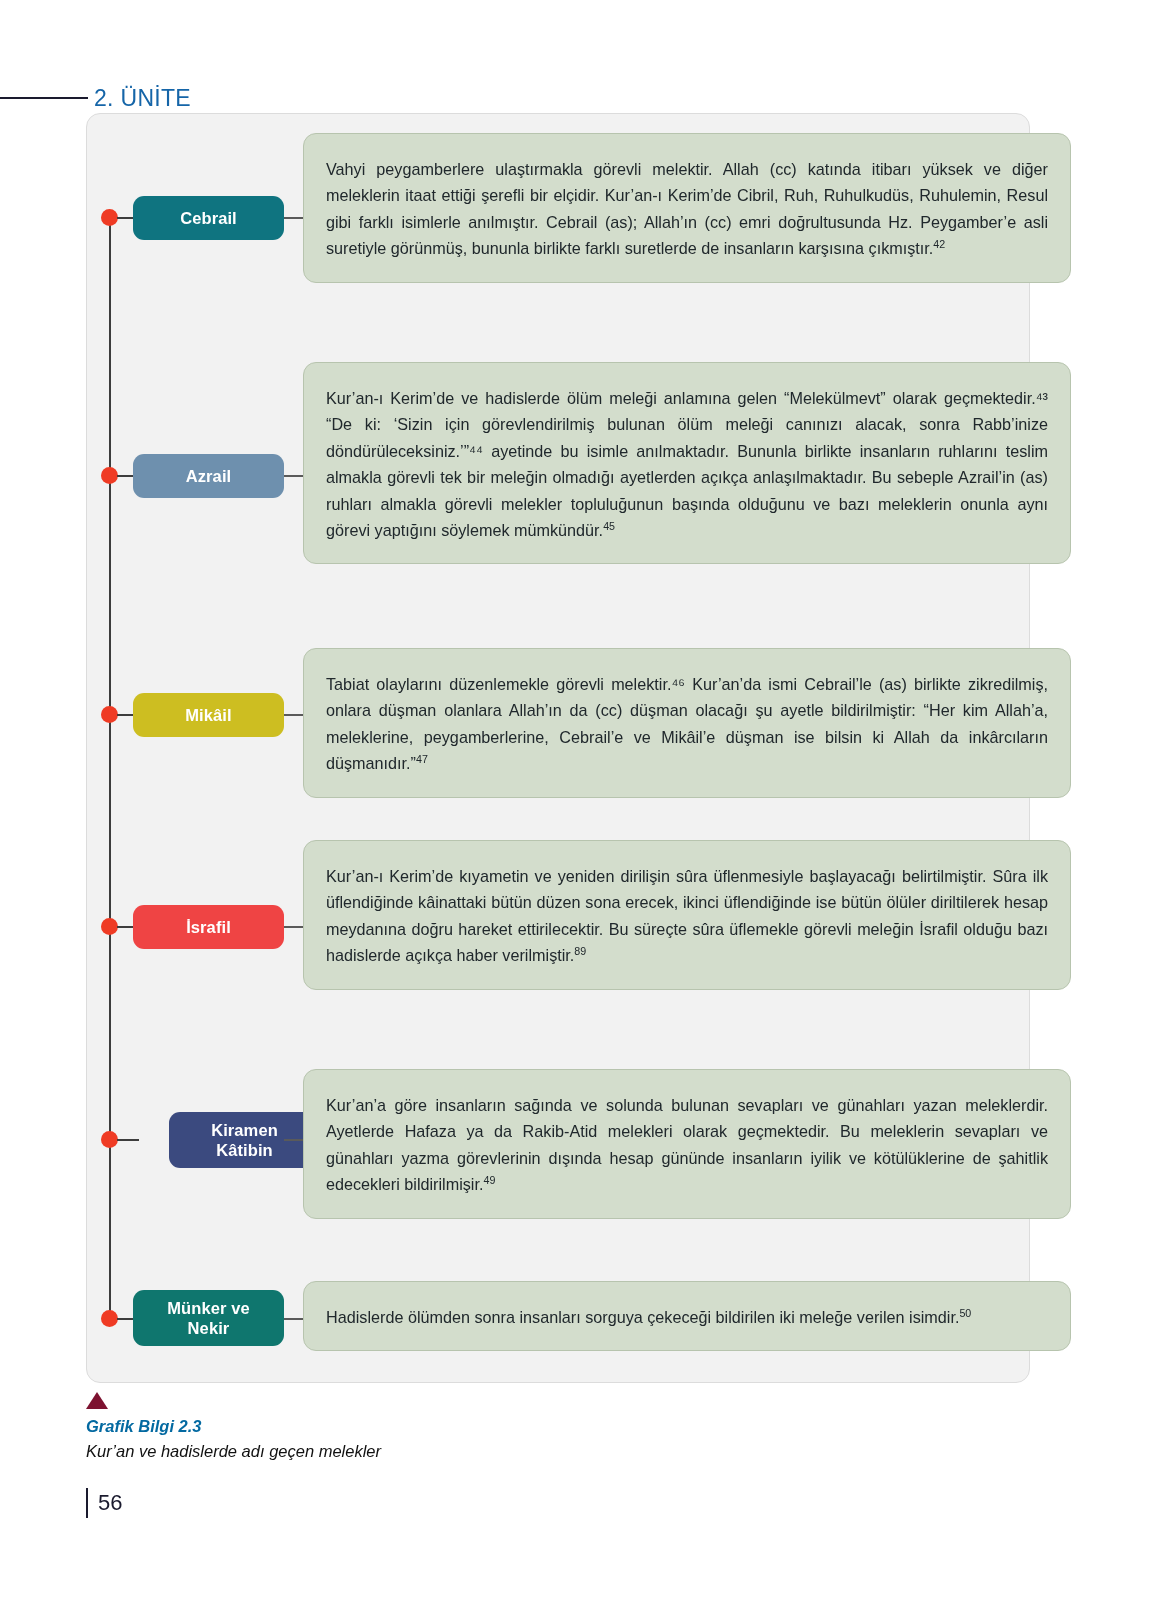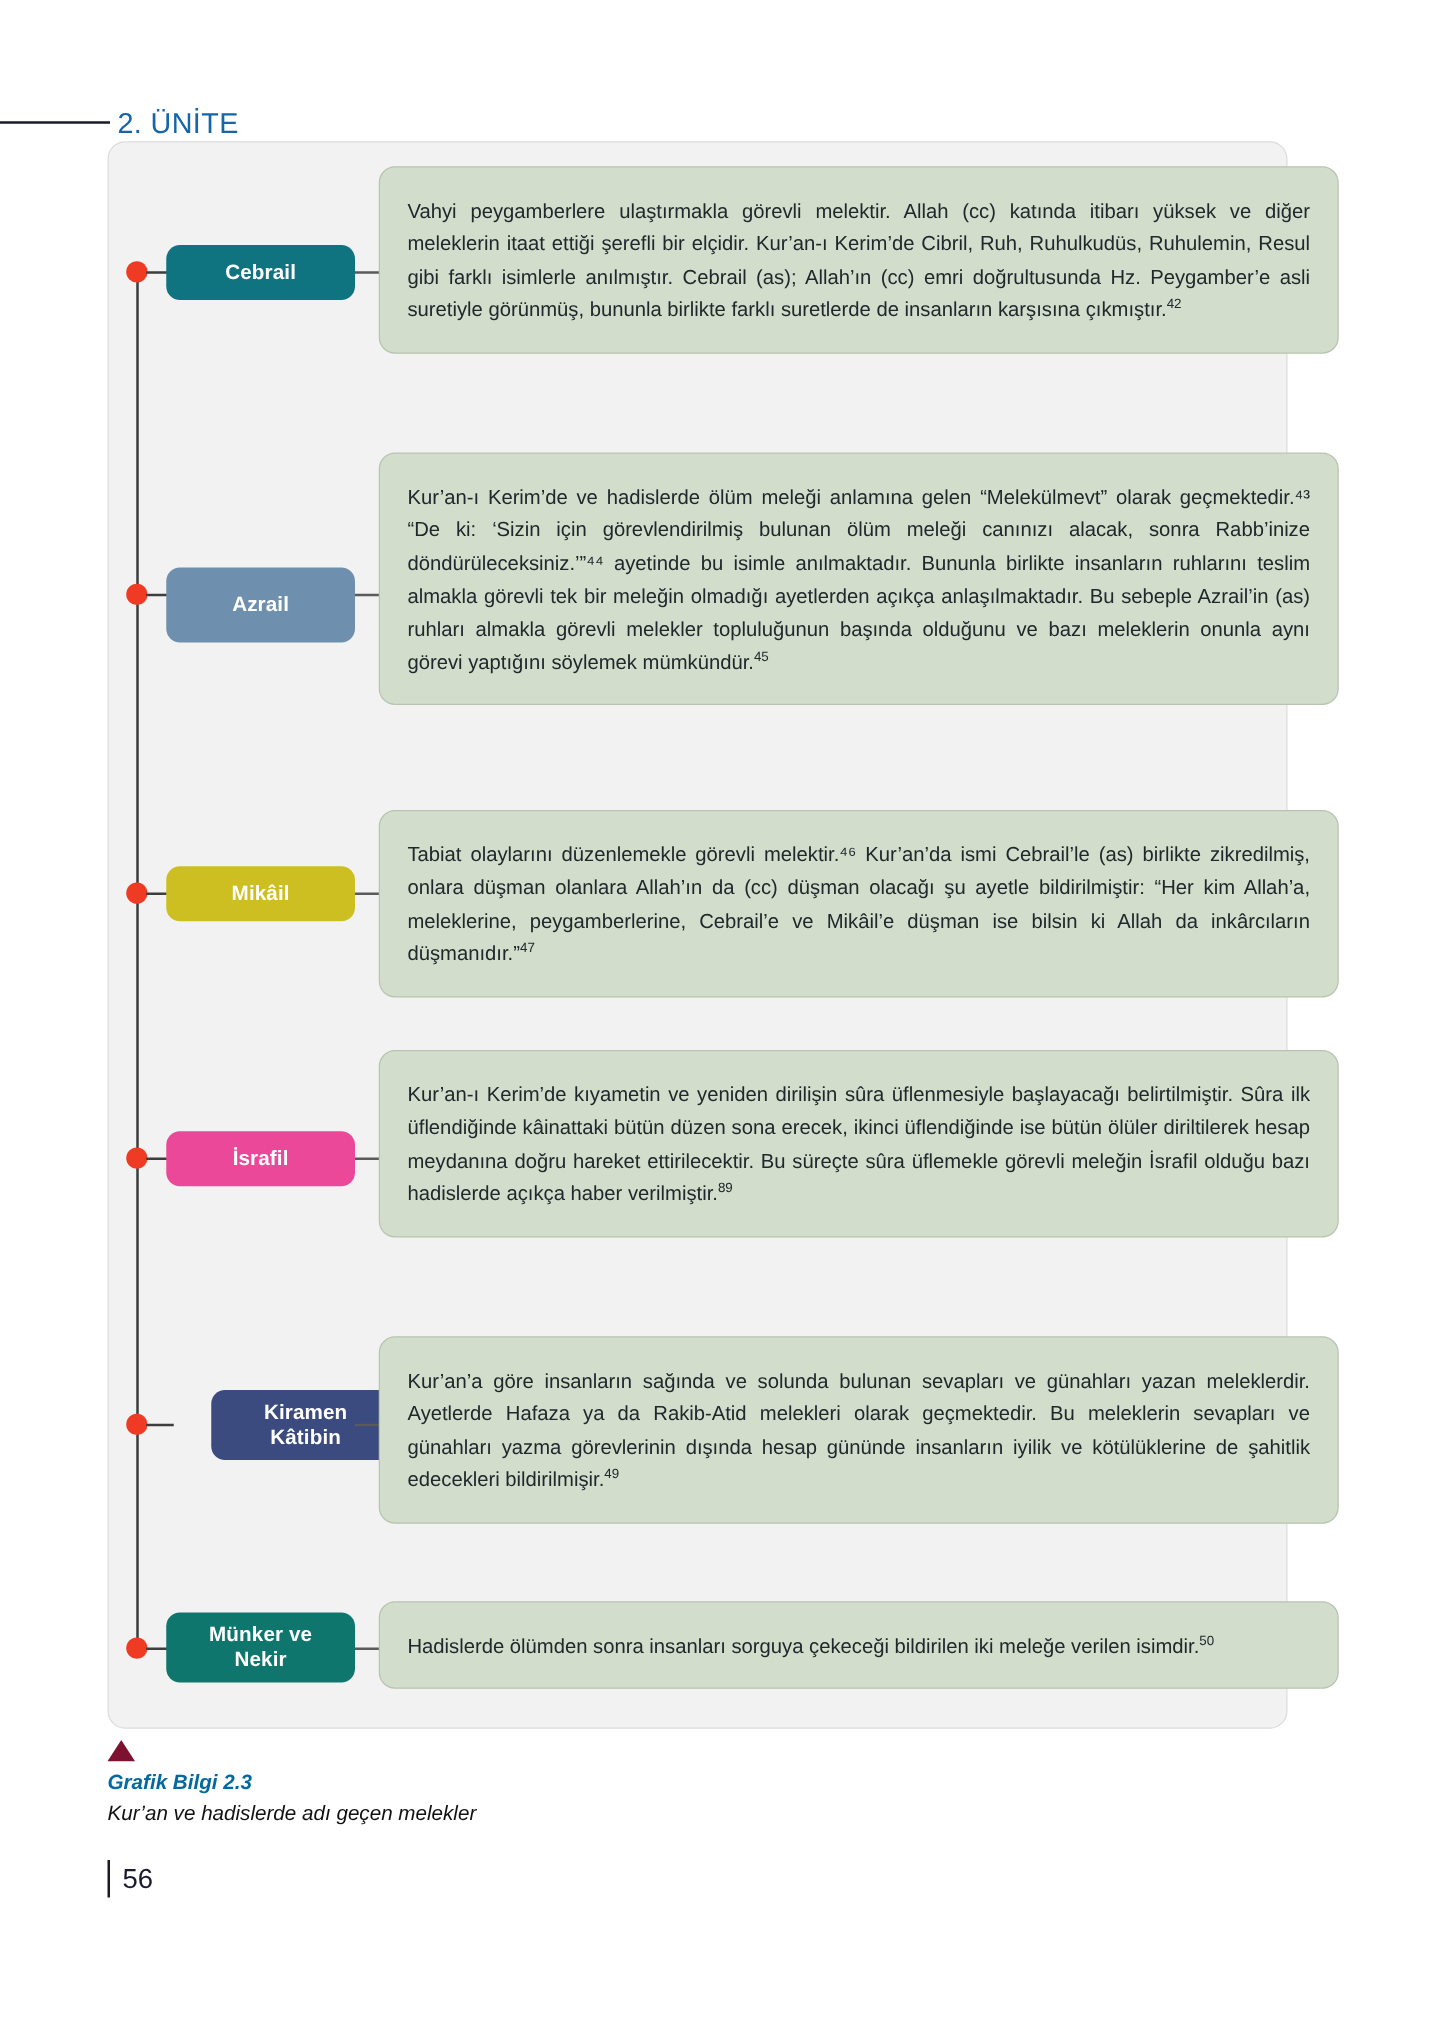--- a/index.html
+++ b/index.html
@@ -196,41 +196,41 @@
     <div class="label-box" style="top:196px;height:44px;background:#0f7480;">Cebrail</div>
     <div class="link-line" style="top:217px;"></div>
     <div class="text-card" style="top:133px;">
       <span>Vahyi peygamberlere ulaştırmakla görevli melektir. Allah (cc) katında itibarı yüksek ve diğer meleklerin itaat ettiği şerefli bir elçidir. Kur’an-ı Kerim’de Cibril, Ruh, Ruhulkudüs, Ruhulemin, Resul gibi farklı isimlerle anılmıştır. Cebrail (as); Allah’ın (cc) emri doğrultusunda Hz. Peygamber’e asli suretiyle görünmüş, bununla birlikte farklı suretlerde de insanların karşısına çıkmıştır.</span><sup>42</sup>
     </div>
   </div>
 
   <div class="row">
     <div class="node-dot" style="top:467px;"></div>
     <div class="node-stub" style="top:475px;"></div>
-    <div class="label-box" style="top:454px;height:60px;background:#6e90ae;">Azrail</div>
+    <div class="label-box" style="top:454px;height:44px;background:#6e90ae;">Azrail</div>
     <div class="link-line" style="top:475px;"></div>
     <div class="text-card" style="top:362px;">
       <span>Kur’an-ı Kerim’de ve hadislerde ölüm meleği anlamına gelen “Melekülmevt” olarak geçmektedir.⁴³ “De ki: ‘Sizin için görevlendirilmiş bulunan ölüm meleği canınızı alacak, sonra Rabb’inize döndürüleceksiniz.’”⁴⁴ ayetinde bu isimle anılmaktadır. Bununla birlikte insanların ruhlarını teslim almakla görevli tek bir meleğin olmadığı ayetlerden açıkça anlaşılmaktadır. Bu sebeple Azrail’in (as) ruhları almakla görevli melekler topluluğunun başında olduğunu ve bazı meleklerin onunla aynı görevi yaptığını söylemek mümkündür.</span><sup>45</sup>
     </div>
   </div>
 
   <div class="row">
     <div class="node-dot" style="top:706px;"></div>
     <div class="node-stub" style="top:714px;"></div>
     <div class="label-box" style="top:693px;height:44px;background:#cdbe21;">Mikâil</div>
     <div class="link-line" style="top:714px;"></div>
     <div class="text-card" style="top:648px;">
       <span>Tabiat olaylarını düzenlemekle görevli melektir.⁴⁶ Kur’an’da ismi Cebrail’le (as) birlikte zikredilmiş, onlara düşman olanlara Allah’ın da (cc) düşman olacağı şu ayetle bildirilmiştir: “Her kim Allah’a, meleklerine, peygamberlerine, Cebrail’e ve Mikâil’e düşman ise bilsin ki Allah da inkârcıların düşmanıdır.”</span><sup>47</sup>
     </div>
   </div>
 
   <div class="row">
     <div class="node-dot" style="top:918px;"></div>
     <div class="node-stub" style="top:926px;"></div>
-    <div class="label-box" style="top:905px;height:44px;background:#ec4899;">İsrafil</div>
+    <div class="label-box" style="top:905px;height:44px;background:#ef4444;">İsrafil</div>
     <div class="link-line" style="top:926px;"></div>
     <div class="text-card" style="top:840px;">
       <span>Kur’an-ı Kerim’de kıyametin ve yeniden dirilişin sûra üflenmesiyle başlayacağı belirtilmiştir. Sûra ilk üflendiğinde kâinattaki bütün düzen sona erecek, ikinci üflendiğinde ise bütün ölüler diriltilerek hesap meydanına doğru hareket ettirilecektir. Bu süreçte sûra üflemekle görevli meleğin İsrafil olduğu bazı hadislerde açıkça haber verilmiştir.</span><sup>89</sup>
     </div>
   </div>
 
   <div class="row">
     <div class="node-dot" style="top:1131px;"></div>
     <div class="node-stub" style="top:1139px;"></div>
     <div class="label-box" style="top:1112px;height:56px;background:#3b4a7f;white-space:pre-line;margin-left:36px;">Kiramen

